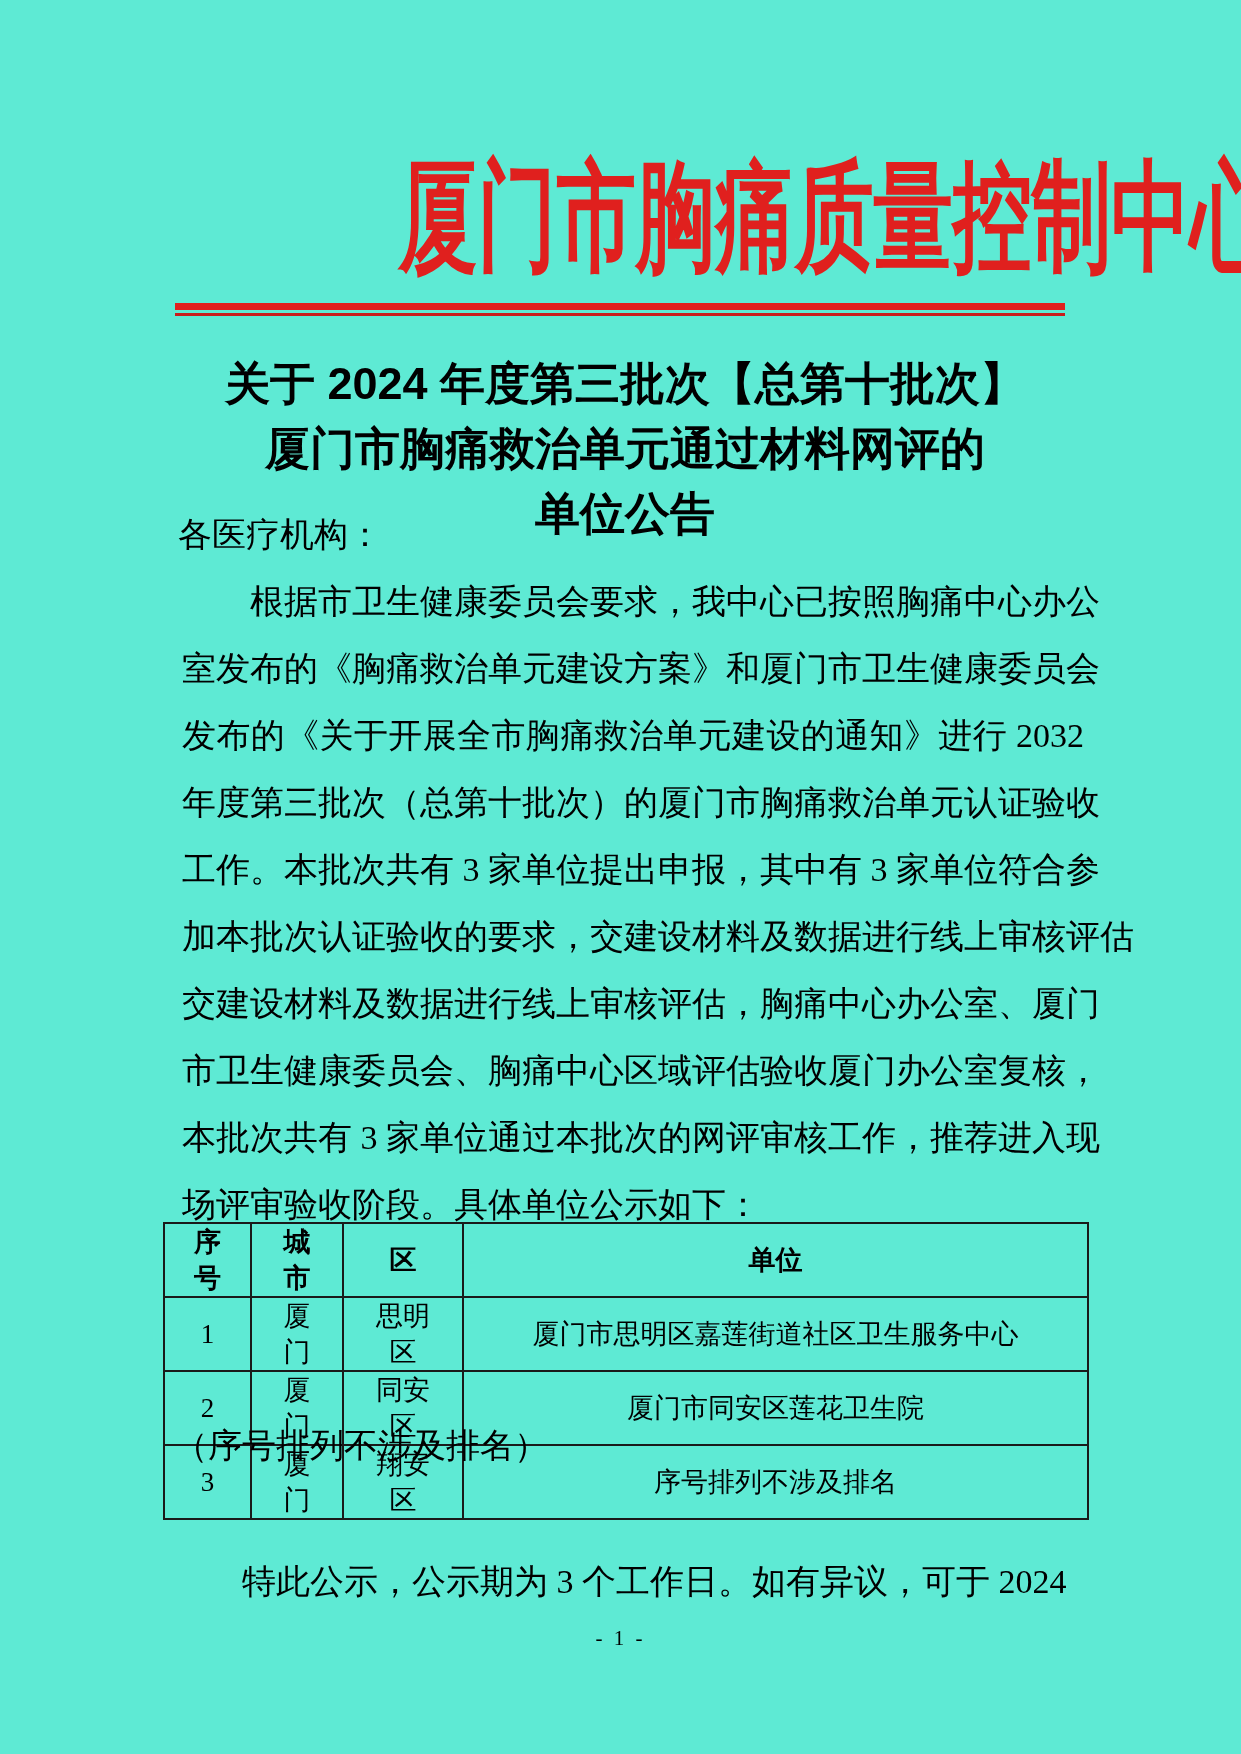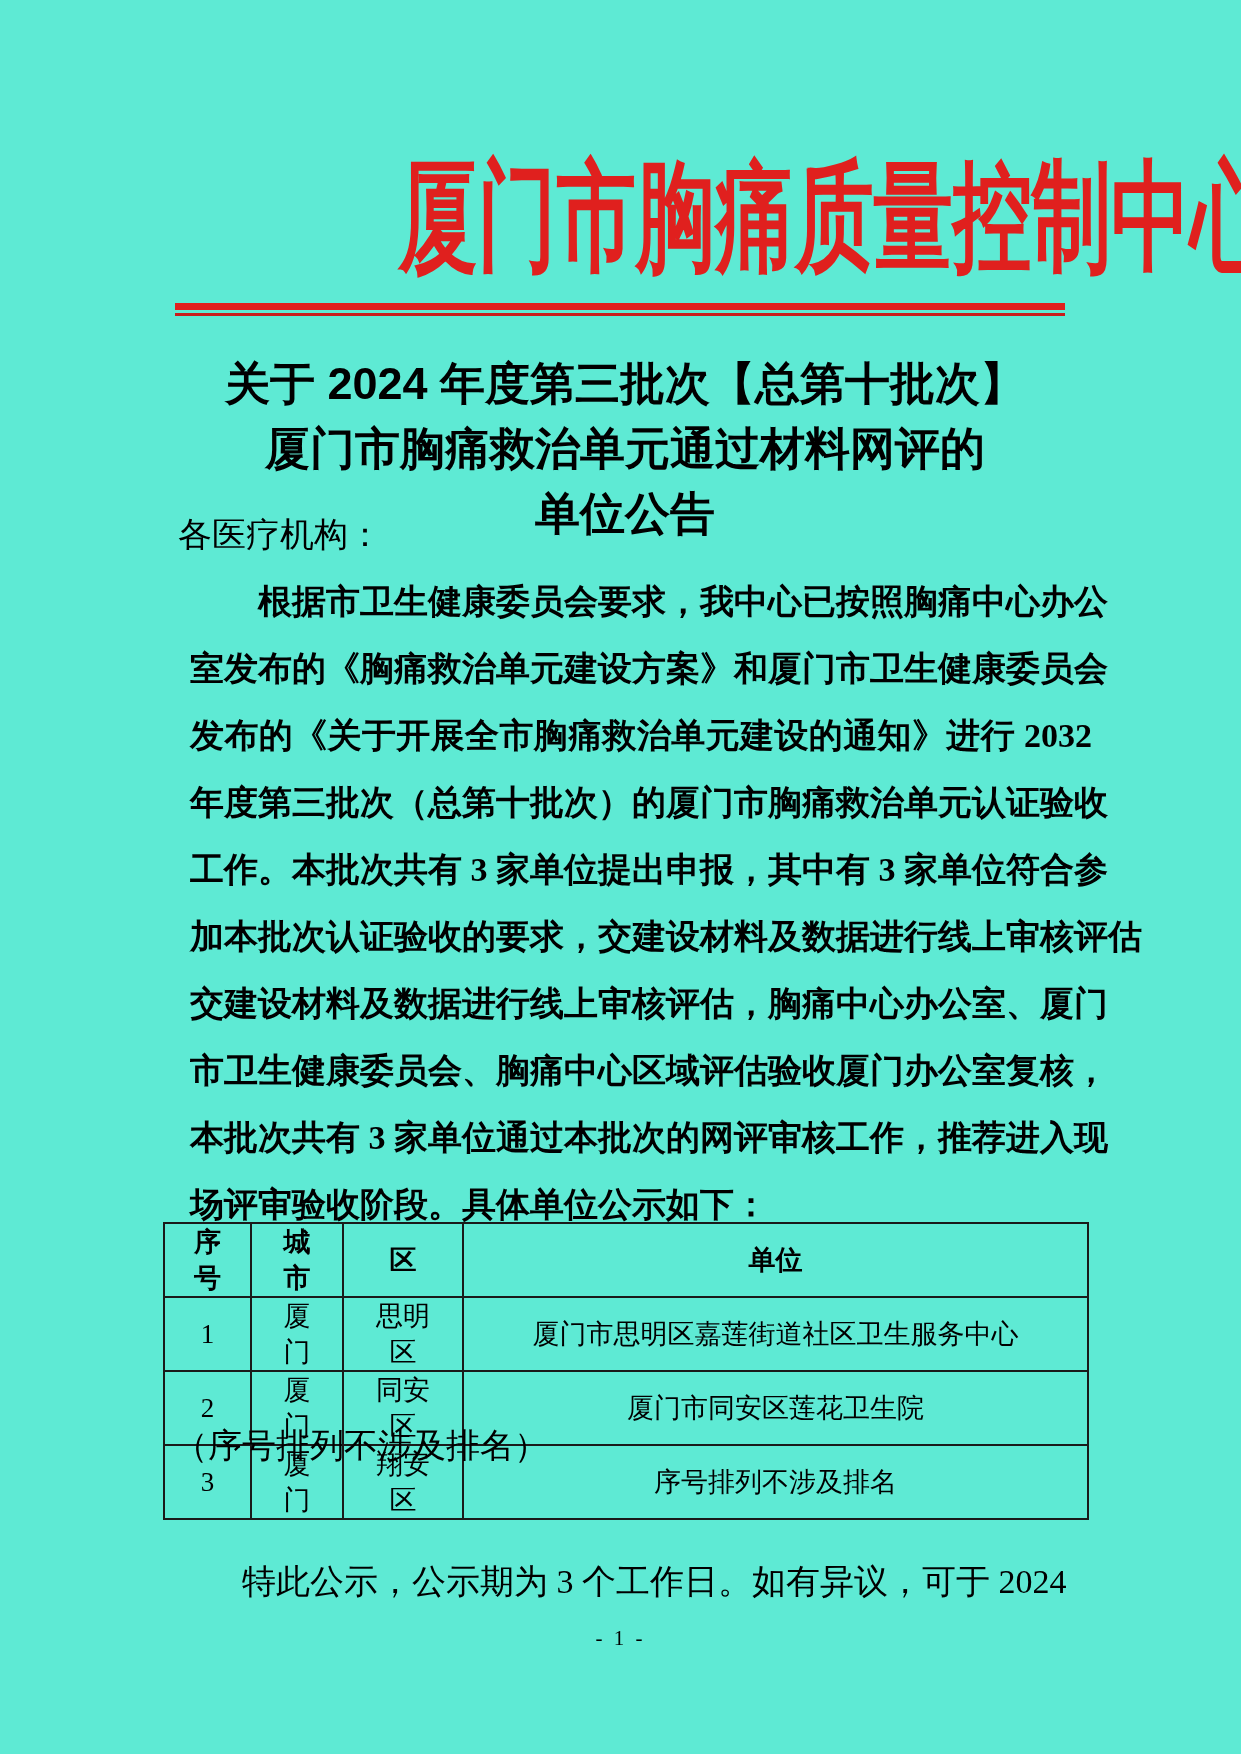--- a/index.html
+++ b/index.html
@@ -21,21 +21,21 @@
 
   
   .heading {
     position:absolute; top:309px; left:0; width:100%;
     font-family:"Liberation Sans", sans-serif; font-weight:bold;
     font-size:45px; line-height:65px; text-align:center; color:#000;margin-top:42px;
   }
 
   
   .salutation { position:absolute; top:513px; left:4px; width:100%; font-size:34px; line-height:44px; }
-  .paragraph { position:absolute; top:568px; left:16px; width:902px;font-weight:bold; }
+  .paragraph { position:absolute; top:568px; left:8px; width:902px; }
   .pline {
     width:902px; height:67px; line-height:67px; font-size:34px;
     text-align:justify; text-align-last:justify; white-space:nowrap;
   }
   .pline.first { width:834px; padding-left:68px; }
   .pline.last  { text-align-last:left; }
 
   
   table.units {
     position:absolute; top:1222px; left:-11px; width:924px;

